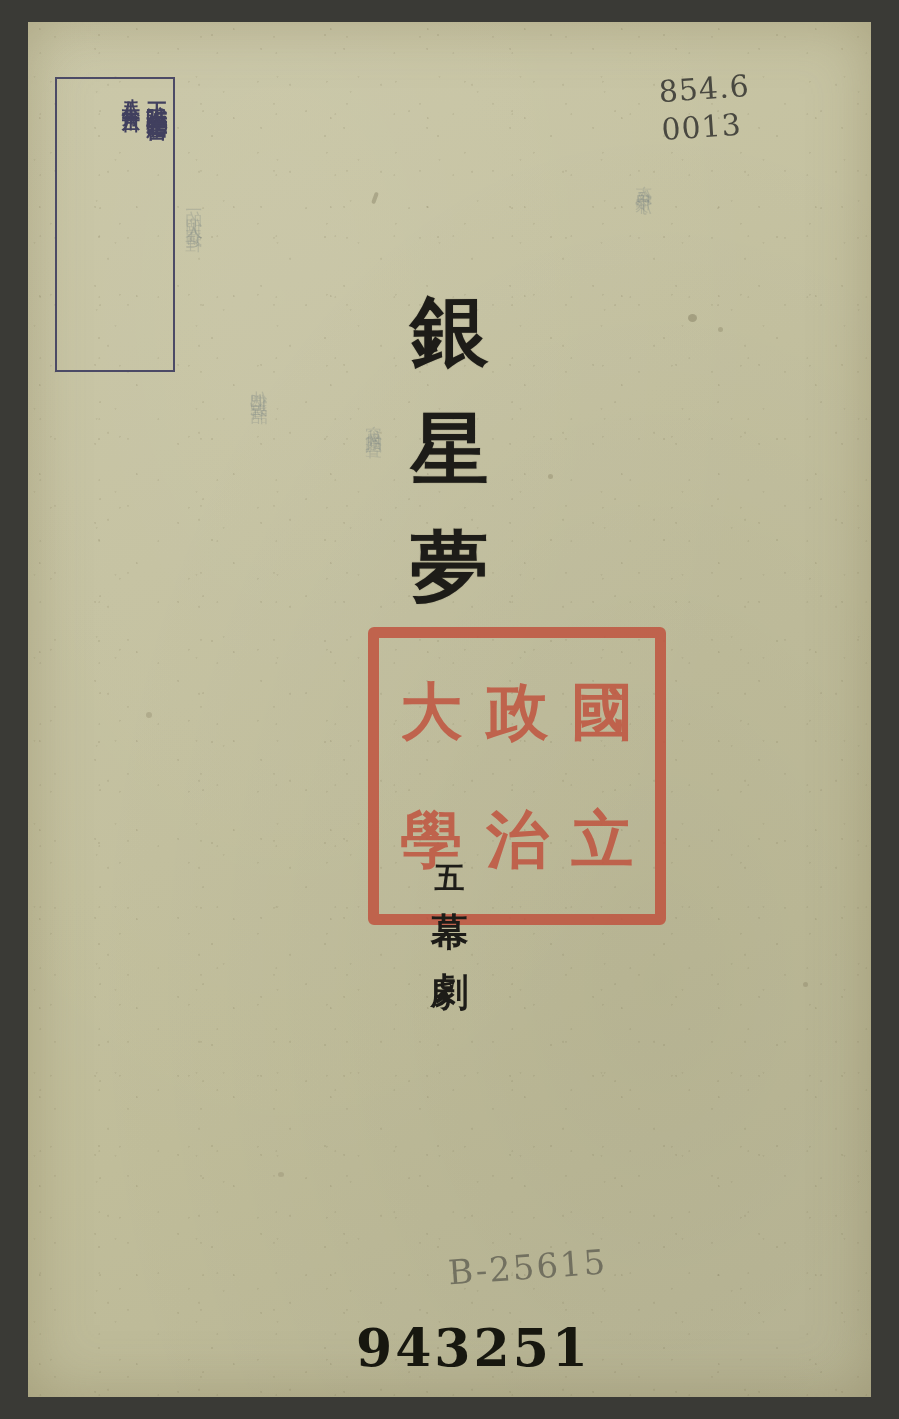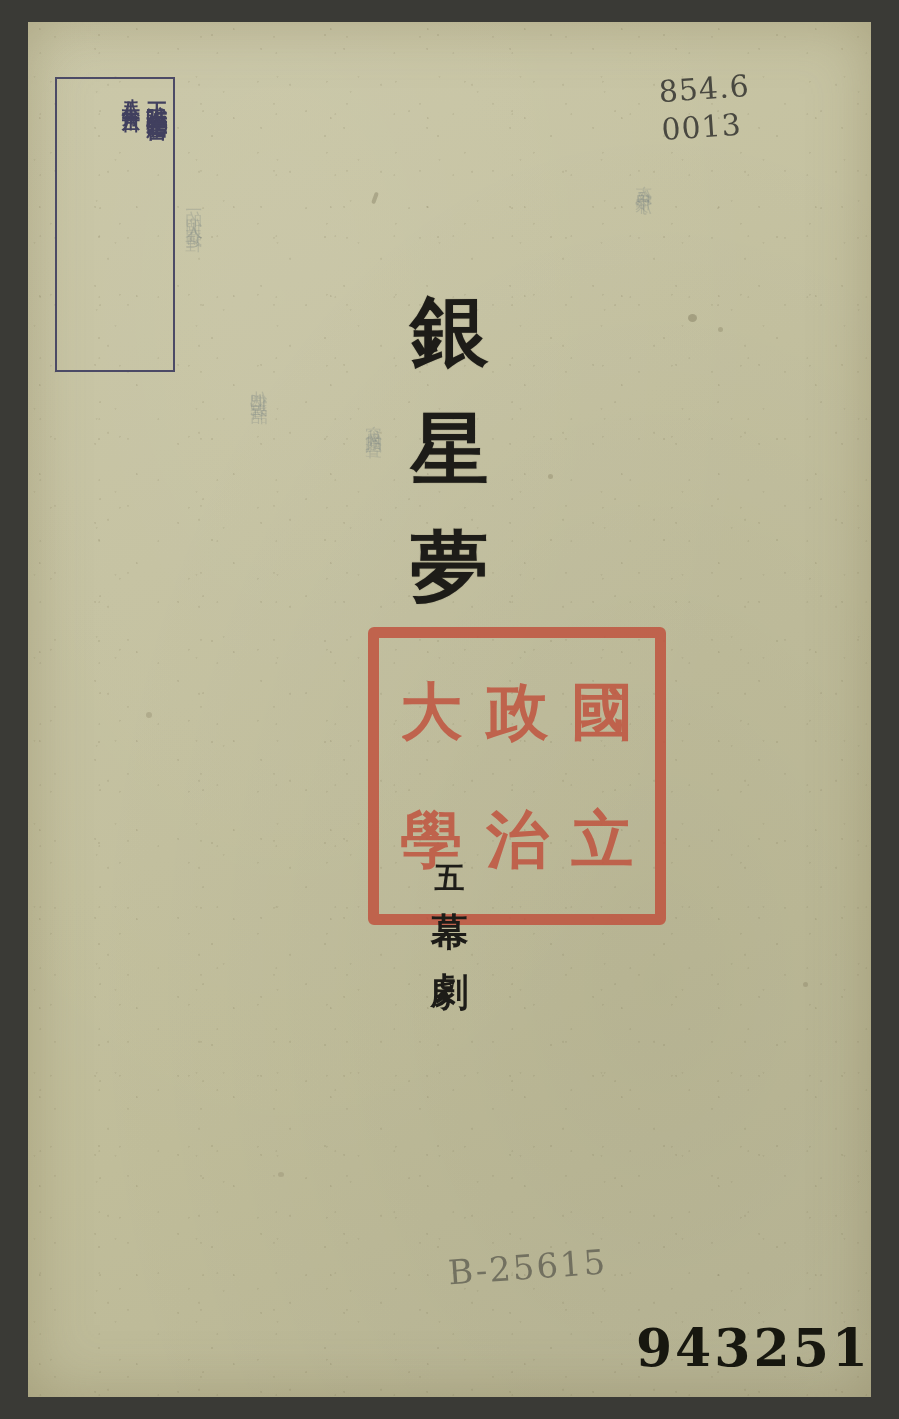--- a/index.html
+++ b/index.html
@@ -202,21 +202,21 @@
     opacity: 0.55;
     letter-spacing: 2px;
   }
 
   
   #accession {
     position: absolute;
     left: 0;
     right: 0;
     top: 1295px;
-    text-align: right;
+    text-align: center;
     color: #17170f;
     font-family: "DejaVu Serif", serif;
     font-size: 52px;
     font-weight: 700;
     letter-spacing: 3px;
     margin-left: 48px;
   }
 
   
   .spot {

